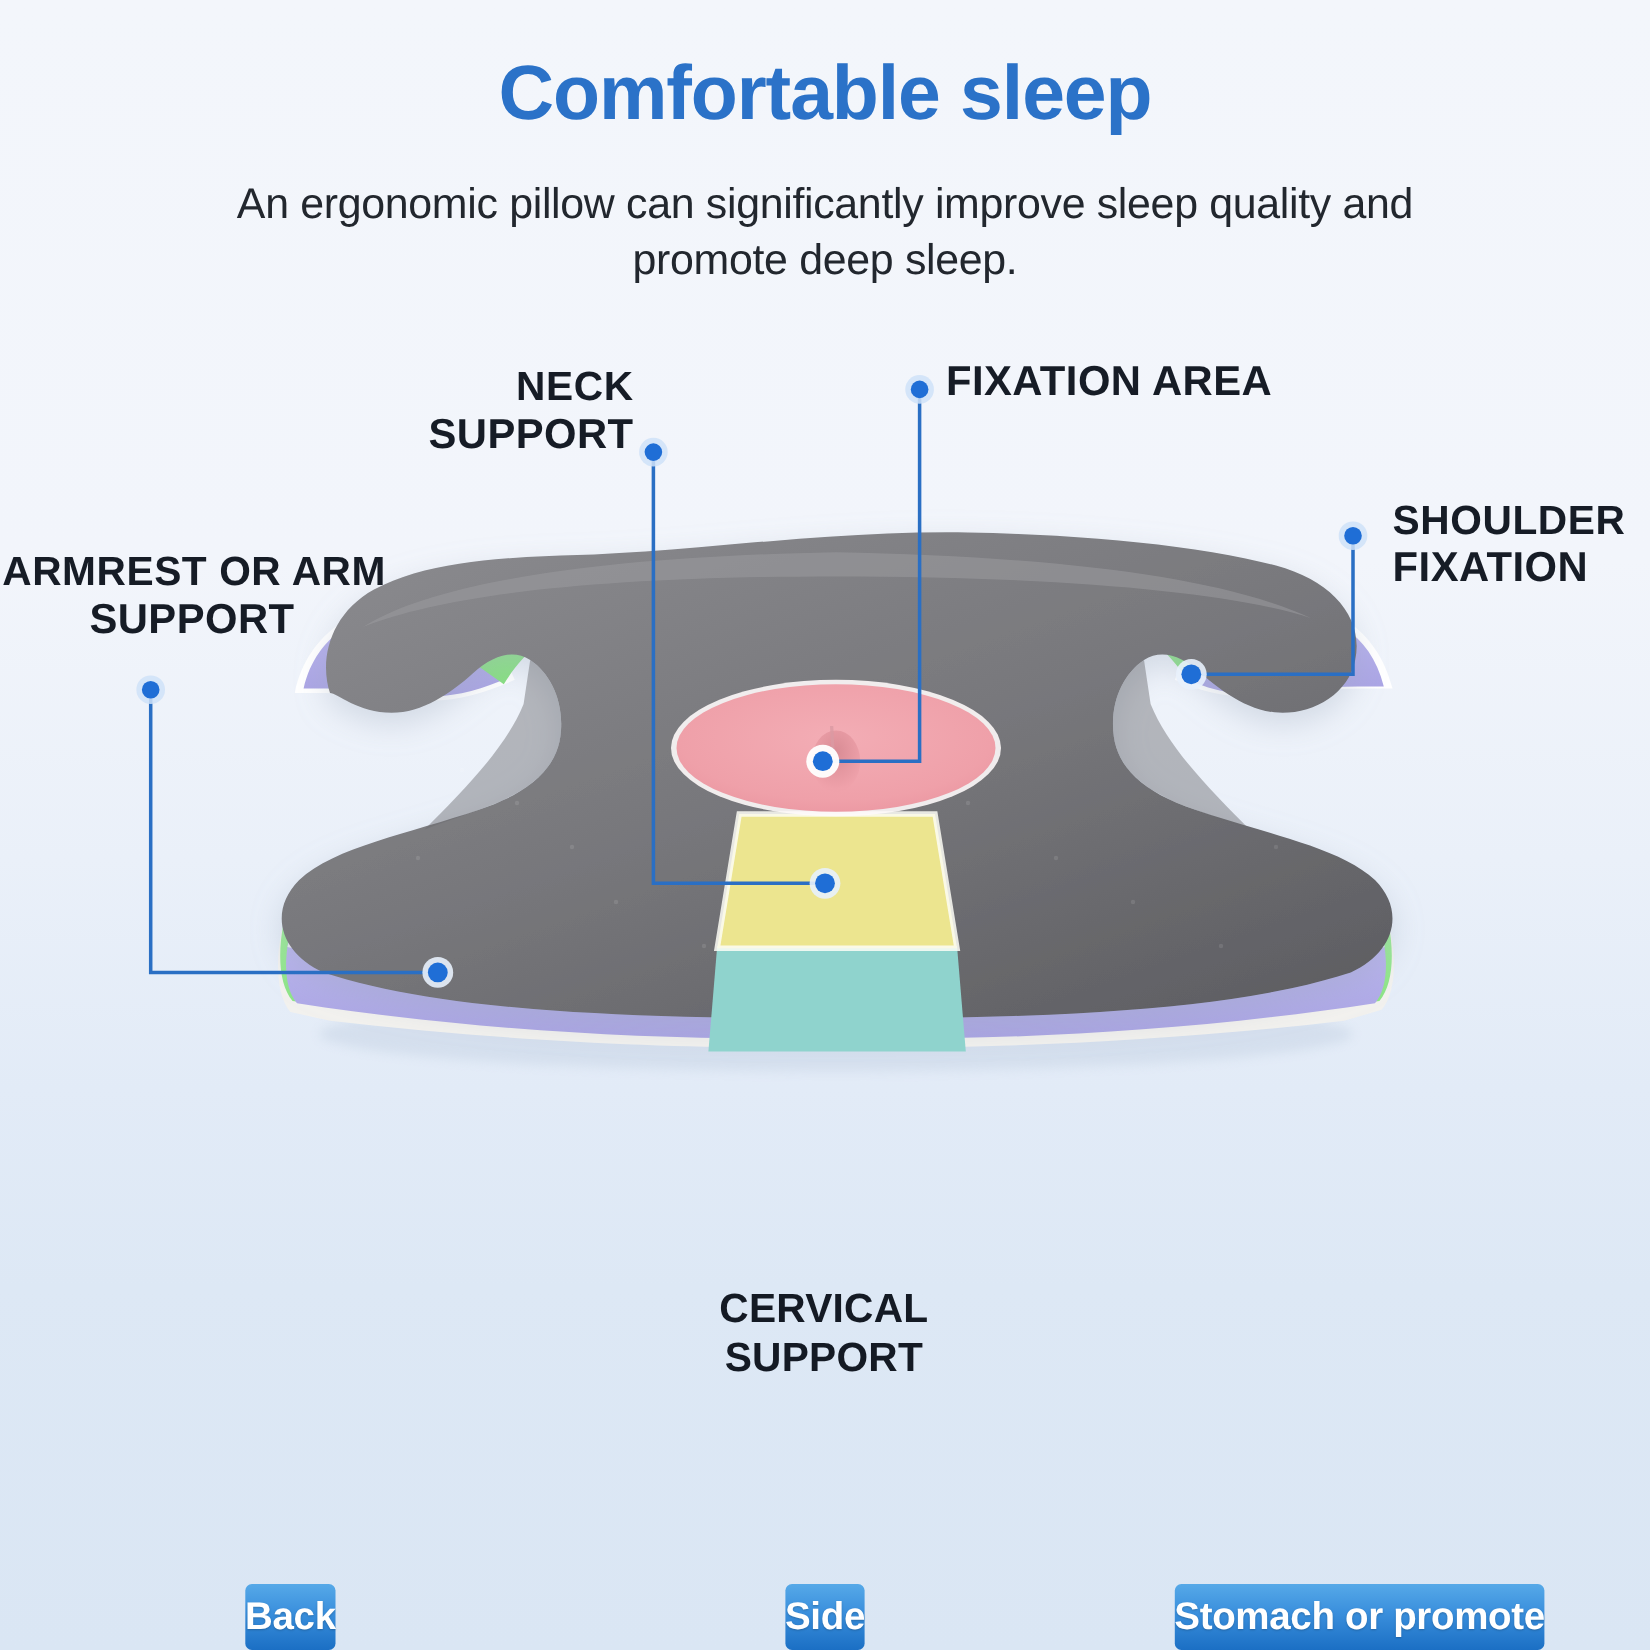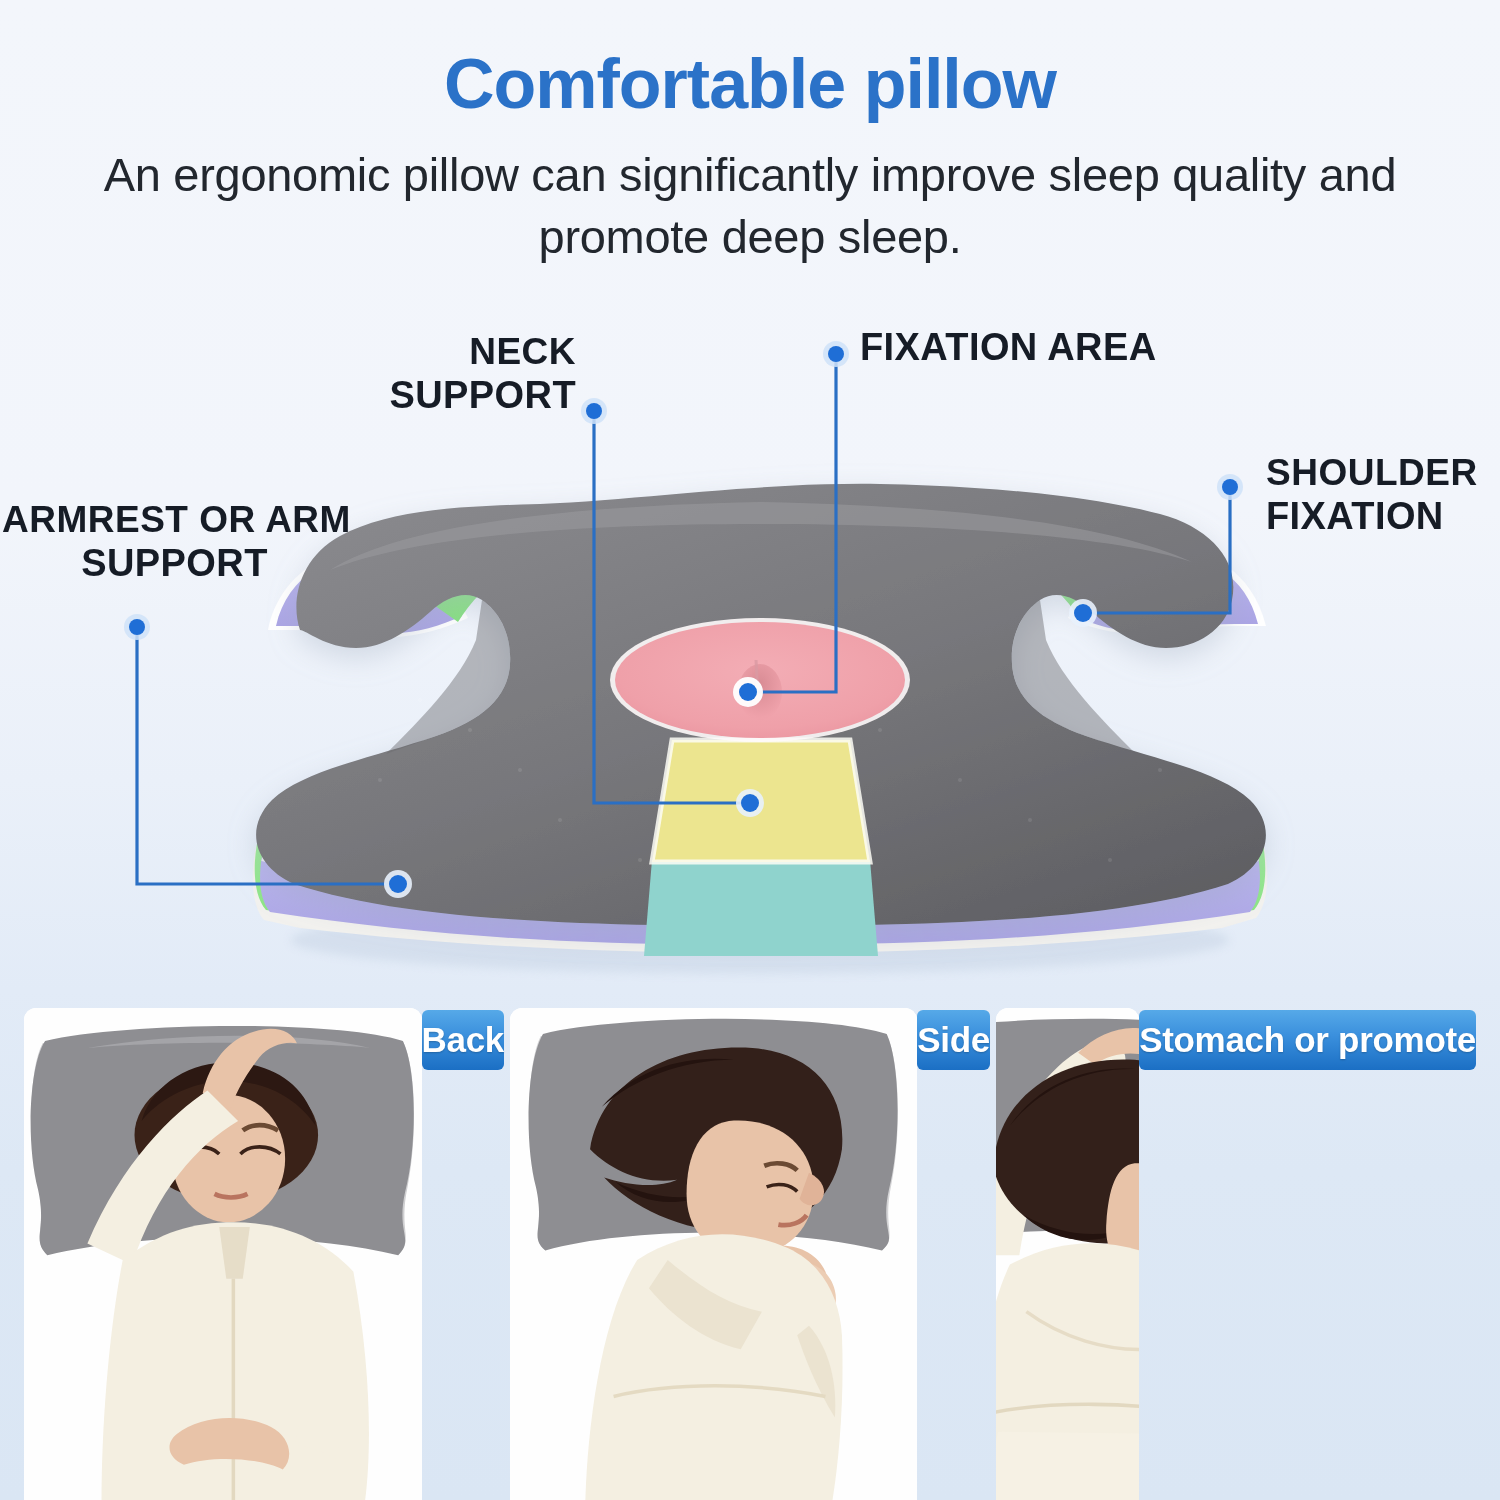--- a/index.html
+++ b/index.html
@@ -33,22 +33,22 @@
     padding-top: 48px;
   }
   #title {
     font-size: 70px;
     font-weight: bold;
     color: #2b72c8;
     letter-spacing: -1px;
     line-height: 1.05;
   }
   #subtitle {
-    margin-top: 22px;
-    font-size: 47px;
+    margin-top: 38px;
+    font-size: 39px;
     color: #22272e;
     line-height: 1.32;
     letter-spacing: -0.3px;
   }
 
   
   #diagram {
     position: absolute;
     left: 0; top: 300px;
     width: 1500px; height: 700px;
@@ -89,21 +89,22 @@
     left: 0; top: 1008px;
     width: 1500px; height: 492px;
     display: flex;
     gap: 6px;
     padding: 0 24px;
   }
   .panel {
     flex: 1;
     position: relative;
     display: flex;
-    flex-direction: row;
+    flex-direction: column;
+    align-items: center;
   }
   .photo {
     flex: 1;
     background: #ffffff;
     border-radius: 12px 12px 0 0;
     position: relative;
     overflow: hidden;
   }
   .photo svg { position: absolute; left: 0; top: 0; width: 100%; height: 100%; }
   .caption {
@@ -120,21 +121,21 @@
     text-shadow: 0 1px 2px rgba(0,0,0,0.22);
     margin-top: 2px;
   }
 </style>
 </head>
 <body>
 
 <div id="page">
 
   <div id="header">
-    <div id="title">Comfortable pillow</div>
+    <div id="title">Comfortable sleep</div>
     <div id="subtitle">
       <div>An ergonomic pillow can significantly improve sleep quality and</div>
       <div>promote deep sleep.</div>
     </div>
   </div>
 
   <div id="diagram">
 
     <svg id="pillow-svg" width="1500" height="700" viewBox="0 0 1500 700">
       <defs>

